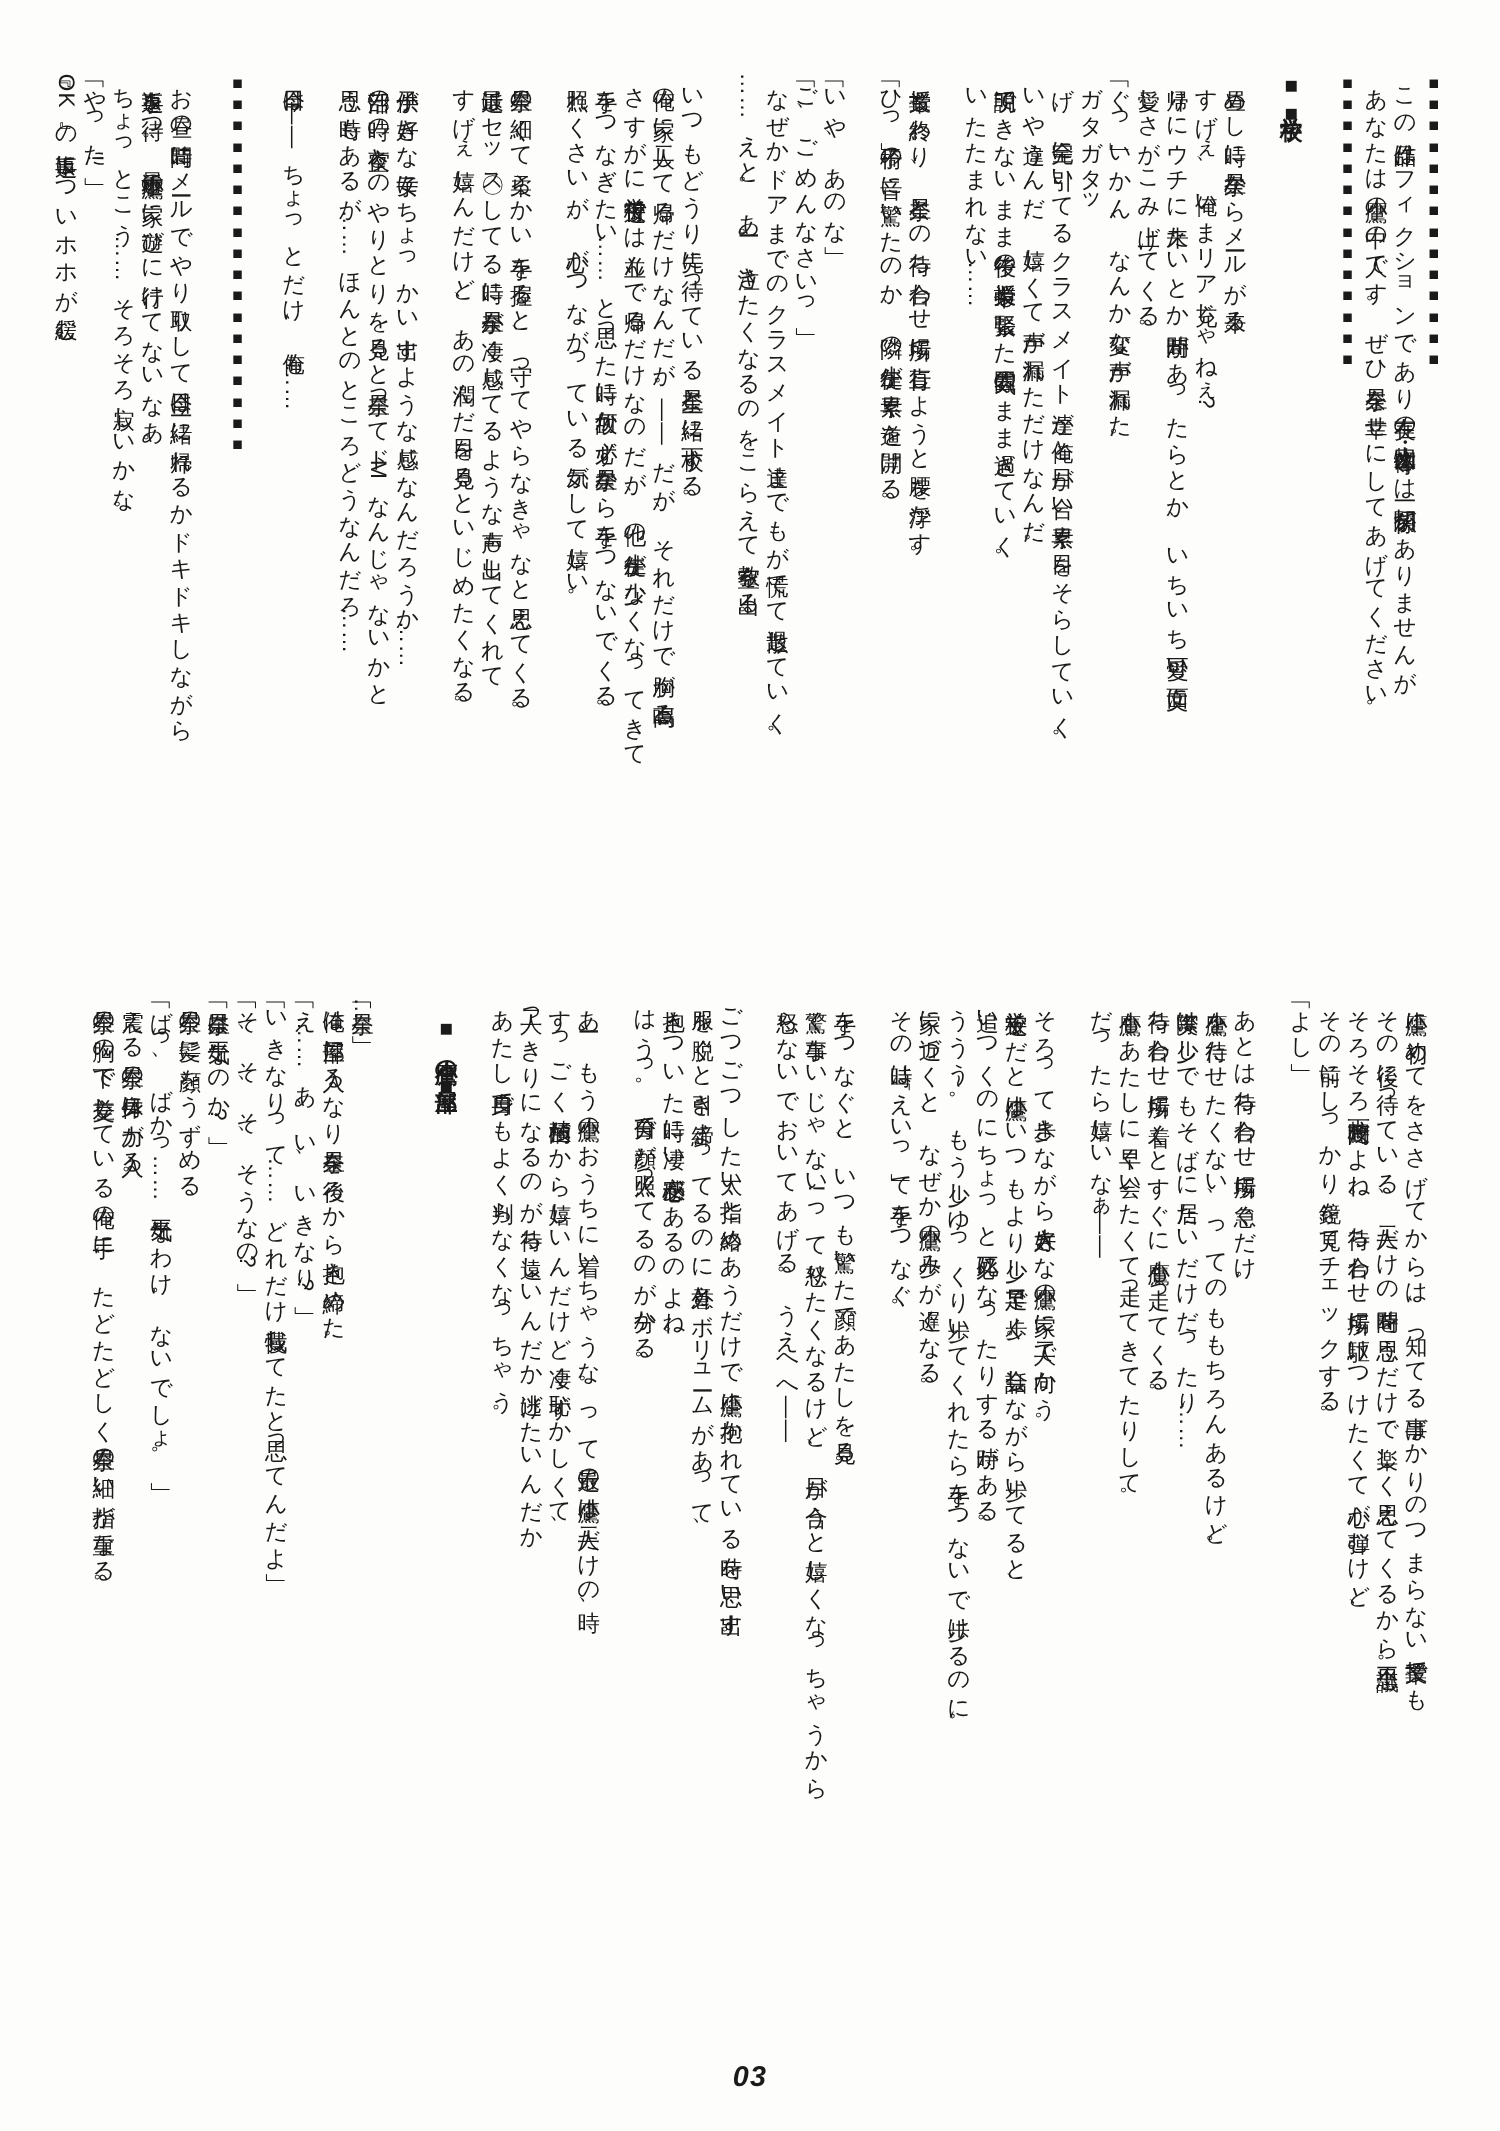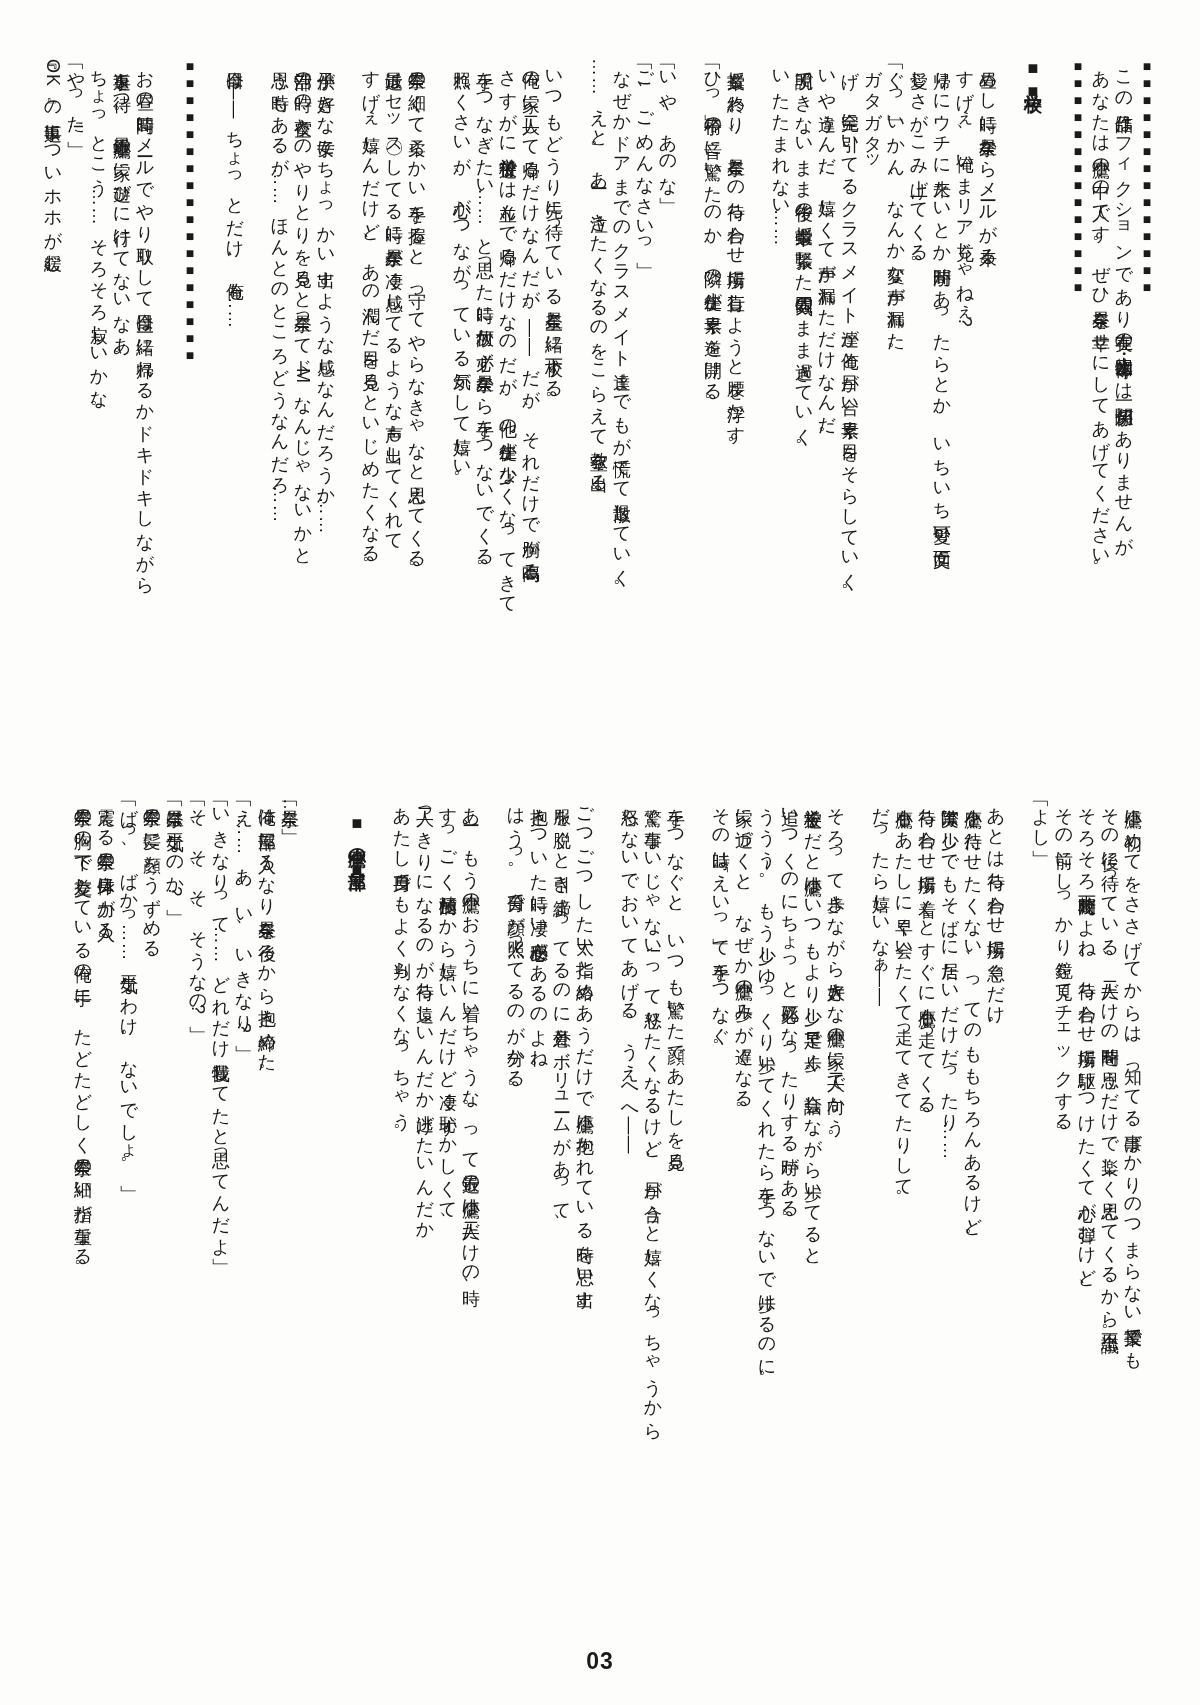--- a/index.html
+++ b/index.html
@@ -167,15 +167,15 @@
       <p class="text">「え……あ、い、いきなり?」</p>
       <p class="text">「いきなりって……どれだけ我慢してたと思ってんだよ」</p>
       <p class="text">「そ、そ、そ、そうなの?」</p>
       <p class="text">「星奈は平気なのか?」</p>
       <p class="text">星奈の髪に顔をうずめる</p>
       <p class="text">「ばっ、ばかっ……平気なわけ。ないでしょ。」</p>
       <p class="text">震える星奈の身体に力が入る。</p>
       <p class="text">星奈の胸の下で交差している俺の手に、たどたどしく星奈の細い指が重なる。</p>
     </div>
 
-  <div class="page-number" style="color: rgb(26, 26, 26);">03</div>
+  <div class="page-number" style="color: rgb(26, 26, 26); font-style: italic;">03</div>
 
 </div>
 
 </body></html>

